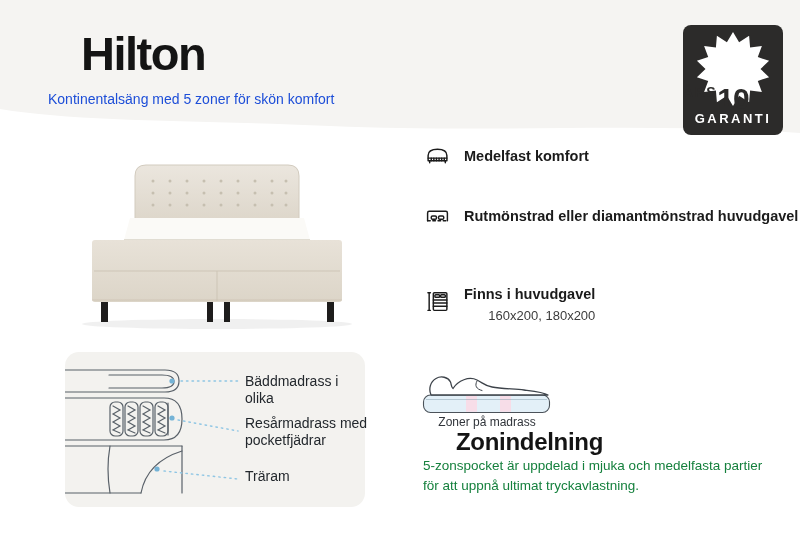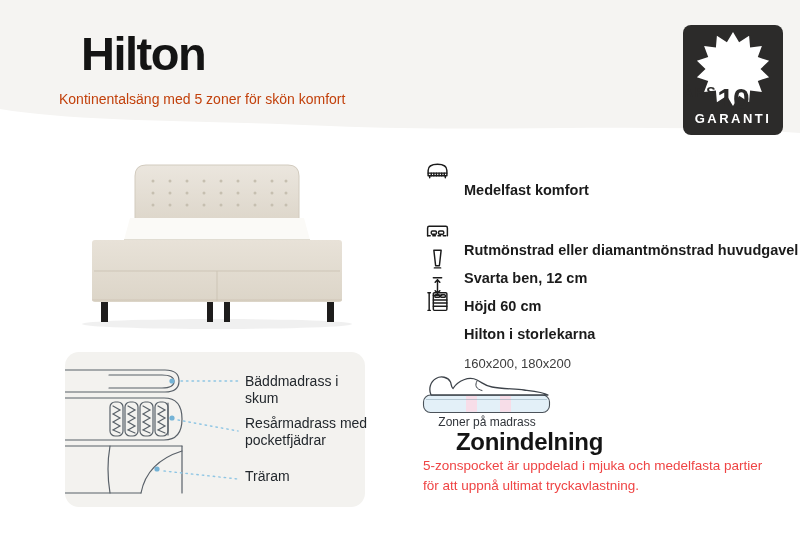--- a/index.html
+++ b/index.html
@@ -8,22 +8,22 @@
     position:relative; width:800px; height:533px; background:#ffffff;
     overflow:hidden; margin:0 auto; color:#1b1b1b;
   }
   
   .header-wave{ position:absolute; left:0; top:0; width:800px; height:140px; }
   .page-title{
     position:absolute; left:57px; top:26px;
     font-size:47px; font-weight:800; letter-spacing:-1.5px; color:#141414;margin-left:24px;
   }
   .page-subtitle{
-    position:absolute; left:59px; top:91px;
-    font-size:14px; color:#c2410c;
+    position:absolute; left:48px; top:91px;
+    font-size:14px; color:#1d4ed8;
   }
   
   .badge{
     position:absolute; left:683px; top:25px; width:100px; height:110px;
     background:#2c2b2a; border-radius:8px;
   }
   .badge-star{ position:absolute; left:0; top:2px; width:100px; height:84px; }
   .badge-num{
     position:absolute; left:0; top:26px; width:100px; text-align:center;
     font-size:30px; font-weight:800; color:#2c2b2a; letter-spacing:-1px;margin-top:31px;
@@ -35,22 +35,22 @@
   .badge-label{
     position:absolute; left:0; bottom:9px; width:100px; text-align:center;
     font-size:13px; font-weight:700; color:#ffffff; letter-spacing:2.5px;
   }
   
   .bed-art{ position:absolute; left:60px; top:140px; width:330px; height:200px; }
   
   .features{ position:absolute; left:424px; top:140px; width:360px; height:200px; }
   .feature-row{ position:absolute; left:0; display:flex; align-items:center; gap:13px; }
   .feature-icon{ width:27px; height:27px; flex:0 0 27px; display:flex; align-items:center; justify-content:center; }
-  .feature-label{ font-size:14.5px; font-weight:700; color:#1b1b1b; white-space:nowrap;margin-top:40px; }
-  .feature-sublabel{ font-size:13px; font-weight:400; color:#3c3c3c; margin-top:14px; }
+  .feature-label{ font-size:14.5px; font-weight:700; color:#1b1b1b; white-space:nowrap; }
+  .feature-sublabel{ font-size:13px; font-weight:400; color:#3c3c3c; margin-top:6px;text-align:right; }
   
   .construction{
     position:absolute; left:65px; top:352px; width:300px; height:155px;
     background:#f3f2ef; border-radius:14px;
   }
   .construction svg{ position:absolute; left:0; top:0; }
   .construction-label{
     position:absolute; left:180px; font-size:14px; color:#23282d; line-height:1.22;
   }
   .construction-label.l1{ top:21px; width:105px; }
@@ -62,21 +62,21 @@
   .zones-caption{
     position:absolute; left:0; top:47px; width:130px; text-align:center;
     font-size:12px; color:#30343a;
   }
   .zones-heading{
     position:absolute; left:1px; top:60px;
     font-size:24px; font-weight:800; color:#141414; letter-spacing:-0.3px;margin-left:33px;
   }
   .zones-body{
     position:absolute; left:1px; top:88px; width:350px;
-    font-size:13.5px; line-height:1.45; color:#ef4444;
+    font-size:13.5px; line-height:1.45; color:#15803d;
   }
   .stroke{ fill:none; stroke:#596169; stroke-width:1.2; stroke-linecap:round; }
   .leader{ fill:none; stroke:#8fc6e4; stroke-width:1.4; stroke-dasharray:1.5 4; stroke-linecap:round; }
   .icon-stroke{ fill:none; stroke:#1b1b1b; stroke-width:1.4; stroke-linecap:round; stroke-linejoin:round; }
 </style>
 </head>
 <body>
 
 <div id="canvas">
 
@@ -180,52 +180,34 @@
         <svg viewBox="0 0 24 24" width="25" height="25">
           <path class="icon-stroke" d="M2.5,17 V9.5 Q2.5,8 4,8 H20 Q21.5,8 21.5,9.5 V17"></path>
           <path class="icon-stroke" stroke-dasharray="2.5 2.5" d="M2.5,17 H21.5"></path>
           <rect class="icon-stroke" stroke-width="1.1" x="6" y="12.5" width="5" height="3" rx="1.2"></rect>
           <rect class="icon-stroke" stroke-width="1.1" x="13" y="12.5" width="5" height="3" rx="1.2"></rect>
         </svg>
       </span>
       <span class="feature-label">Rutmönstrad eller diamantmönstrad huvudgavel</span>
     </div>
 
-    <div class="feature-row" style="top:90px">
-      <span class="feature-icon">
-        <svg viewBox="0 0 24 24" width="25" height="25">
-          <path class="icon-stroke" d="M8.5,4 H15.5 L13.8,19 H10.2 Z"></path>
-          <path class="icon-stroke" d="M9,21 H15"></path>
-        </svg>
-      </span>
-      <span class="feature-label">Svarta ben, 12 cm</span>
-    </div>
-
-    <div class="feature-row" style="top:118px">
-      <span class="feature-icon">
-        <svg viewBox="0 0 24 24" width="25" height="25">
-          <path class="icon-stroke" d="M8,3.5 H16 M8,20.5 H16"></path>
-          <path class="icon-stroke" d="M12,5.5 V18.5 M12,5.5 L9.8,8 M12,5.5 L14.2,8 M12,18.5 L9.8,16 M12,18.5 L14.2,16"></path>
-        </svg>
-      </span>
-      <span class="feature-label">Höjd 60 cm</span>
-    </div>
+
 
     <div class="feature-row" style="top:146px; align-items:flex-start">
       <span class="feature-icon" style="margin-top:2px">
         <svg viewBox="0 0 24 24" width="25" height="25">
           <path class="icon-stroke" d="M4,3.5 V20.5 M2.8,3.5 H5.2 M2.8,20.5 H5.2"></path>
           <rect class="icon-stroke" x="8" y="3.5" width="13" height="17" rx="1"></rect>
           <rect class="icon-stroke" stroke-width="1" x="9.5" y="5.5" width="4.5" height="2.5" rx="0.8"></rect>
           <rect class="icon-stroke" stroke-width="1" x="15" y="5.5" width="4.5" height="2.5" rx="0.8"></rect>
           <path class="icon-stroke" stroke-width="1" d="M8,10.5 H21 M8,13.5 H21 M8,16.5 H21"></path>
         </svg>
       </span>
       <span>
-        <span class="feature-label" style="display:block">Hilton i storlekarna</span>
+        <span class="feature-label" style="display:block">Finns i huvudgavel</span>
         <span class="feature-sublabel" style="display:block">160x200, 180x200</span>
       </span>
     </div>
   </div>
 
   <div class="construction">
     <svg width="300" height="155" viewBox="0 0 300 155">
 
       <path class="stroke" d="M-5,18 H100 Q114,18 114,29 Q114,40 100,40 H-5"></path>
       <path class="stroke" d="M44,23 H97 Q109,23 109,29.5 Q109,36 97,36 H44"></path>
@@ -250,21 +232,21 @@
       <path class="stroke" d="M45,94 Q41,117 45,141"></path>
       <path class="stroke" d="M76,141 Q82,110 117,99"></path>
 
       <path class="leader" d="M116,29 H173"></path>
       <circle cx="107" cy="29" r="2.6" fill="#74b3d6"></circle>
       <path class="leader" d="M113,68 L173,79"></path>
       <circle cx="107" cy="66" r="2.6" fill="#74b3d6"></circle>
       <path class="leader" d="M99,119 L173,127"></path>
       <circle cx="92" cy="117" r="2.6" fill="#74b3d6"></circle>
     </svg>
-    <div class="construction-label l1">Bäddmadrass i skum</div>
+    <div class="construction-label l1">Bäddmadrass i olika</div>
     <div class="construction-label l3">Träram</div>
     <div class="construction-label l2">Resårmadrass med pocketfjädrar</div>
   </div>
 
   <div class="zones">
     <svg class="zones-art" viewBox="0 0 130 48">
 
       <rect x="1.5" y="27" width="126" height="17.5" rx="7" fill="#e3f0f8" stroke="#4c535a" stroke-width="1.1"></rect>
       <rect x="44" y="27.8" width="11" height="16" fill="#f7dde8"></rect>
       <rect x="78" y="27.8" width="11" height="16" fill="#f7dde8"></rect>

